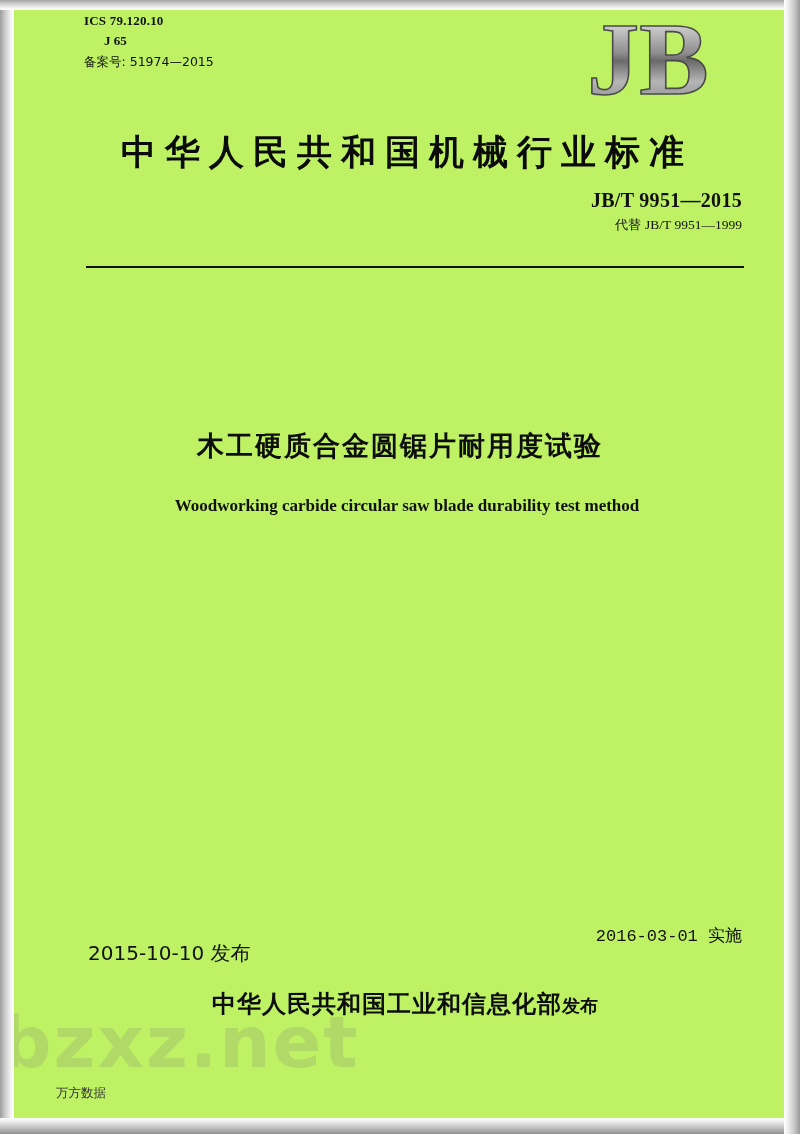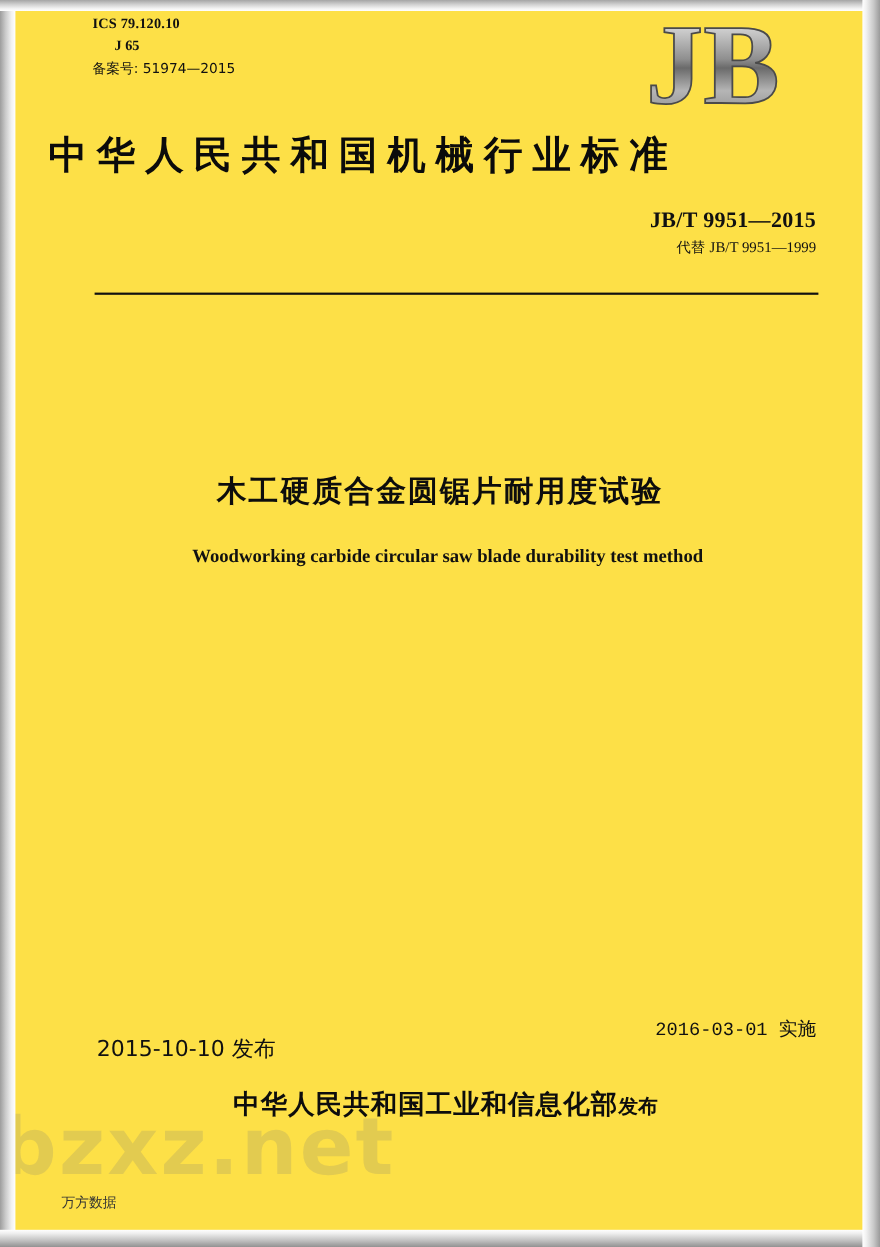--- a/index.html
+++ b/index.html
@@ -10,21 +10,21 @@
   body {
     width: 800px;
     height: 1134px;
     overflow: hidden;
     font-family: "Liberation Sans", sans-serif;
   }
   .page {
     position: relative;
     width: 800px;
     height: 1134px;
-    background: #fde047;
+    background: #bef264;
     overflow: hidden;
   }
   
   .page::before {
     content: "";
     position: absolute;
     left: 0; top: 0; bottom: 0;
     width: 14px;
     background: linear-gradient(to right, #9d9d9d 0%, #c9c9c9 35%, #f2f2f2 75%, #ffffff 100%);
     z-index: 6;
@@ -98,22 +98,22 @@
     top: 6px;
     width: 180px;
     height: 104px;
   }
   .jb-logo svg { display: block; }
 
   
   .cn-title {
     position: absolute;
     left: 0; right: 0;
-    top: 118px;
-    text-align: left;
+    top: 129px;
+    text-align: center;
     font-family: "DejaVu Sans", sans-serif;
     font-weight: bold;
     font-size: 35px;
     letter-spacing: 9px;
     color: #0b0b0b;
     padding-left: 44px;
     padding-right: 30px;
   }
 
   

